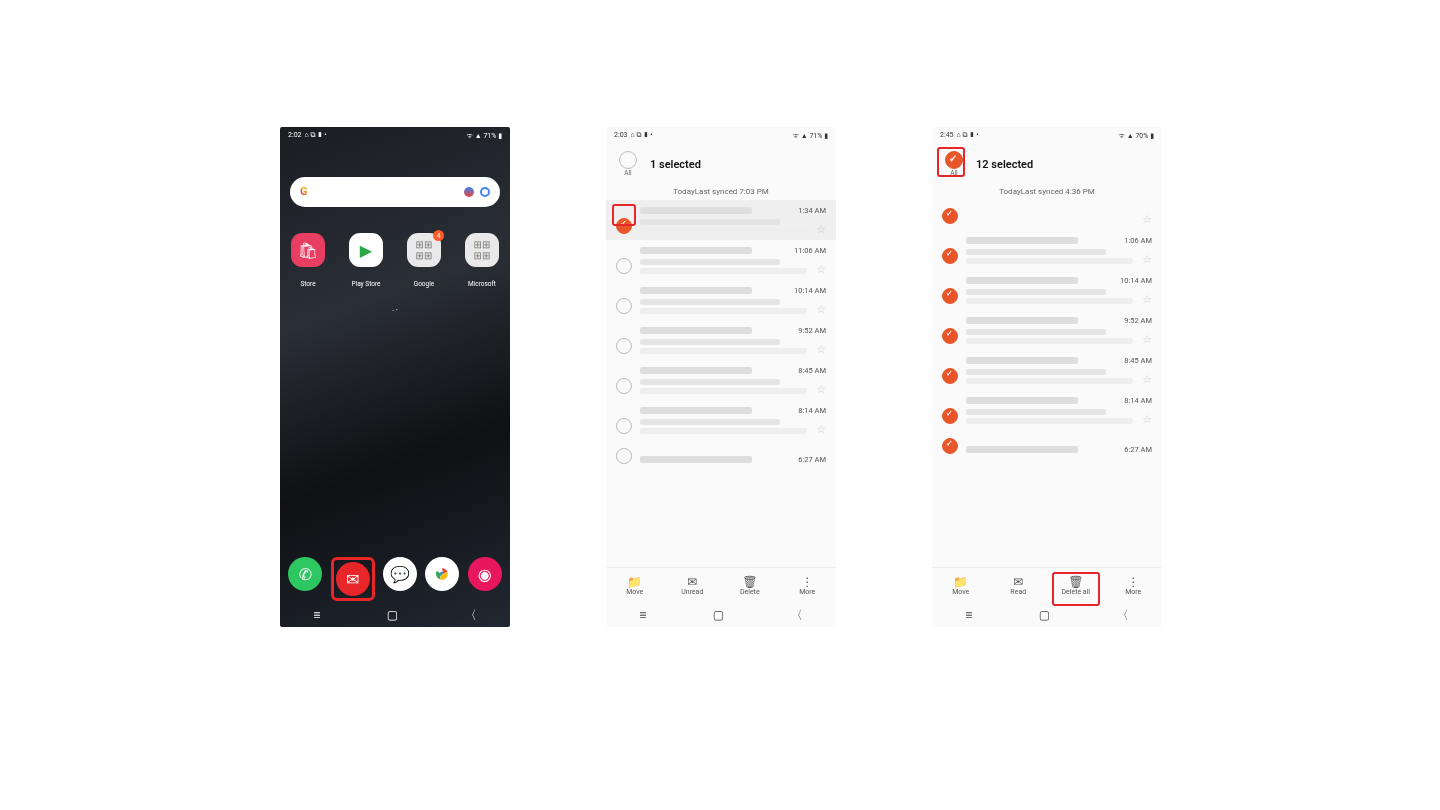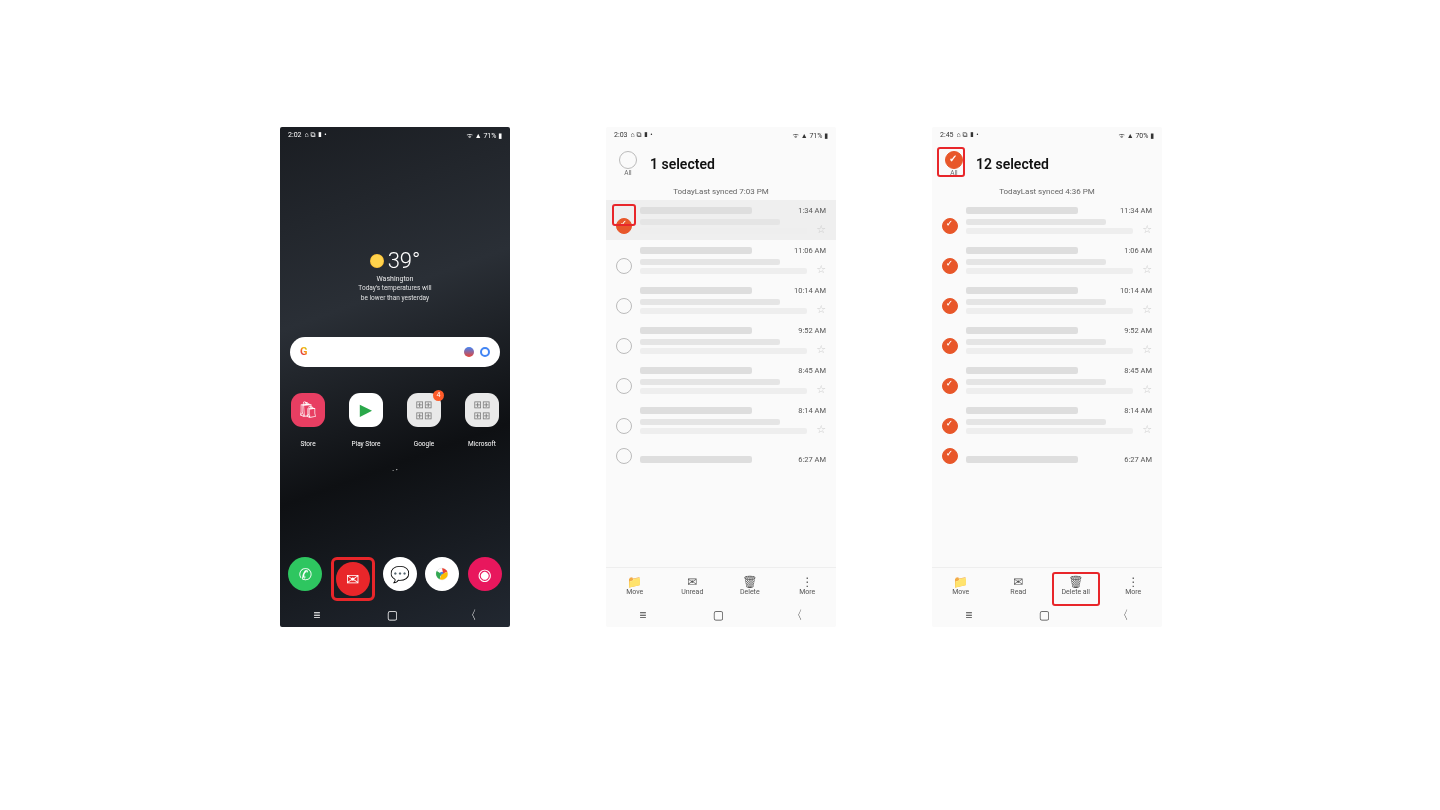--- a/index.html
+++ b/index.html
@@ -42,21 +42,21 @@
   .navbar.light-nav { color:#444; }
   .navg { font-size:12px; }
 
   
   .selhdr { display:flex; align-items:center; gap:10px; padding:8px 10px 2px; }
   .selcirc { width:18px; height:18px; border-radius:50%; border:1.5px solid #bbb; position:relative;}
   .selcirc.filled { background:#e8572a; border-color:#e8572a;}
   .selcirc.filled::after { content:"✓"; color:#fff; font-size:10px; position:absolute; left:3px; top:1px; font-weight:bold;}
   .selall .selcirc { margin:0 auto; }
   .selall { width:24px; text-align:center; font-size:6.5px; color:#666;}
-  .seltxt { font-weight:600; font-size:14px; color:#111;}
+  .seltxt { font-weight:600; font-size:11px; color:#111;}
   .secline { display:flex; justify-content:center; padding:4px 12px; font-size:8px; color:#666; margin-top:4px;}
   .mail { display:flex; align-items:flex-end; padding:6px 10px; gap:8px; position:relative;}
   .mail.sel { background:#efefef;}
   .mcirc { width:16px; height:16px; border-radius:50%; border:1.5px solid #bbb; flex-shrink:0; margin-top:2px;}
   .mcirc.on { background:#e8572a; border-color:#e8572a; position:relative;}
   .mcirc.on::after { content:"✓"; color:#fff; font-size:8px; position:absolute; left:3px; top:0px; font-weight:bold;}
   .mbody { flex:1; }
   .mrow1 { display:flex; justify-content:space-between; align-items:center;}
   .msender { height:7px; background:#dedede; border-radius:2px; width:60%;}
   .mtime { font-size:7.5px; color:#555;}
@@ -78,26 +78,20 @@
   <div class="phone dark">
     <div class="statusbar dark-sb">
       <div class="si">
           <span>2:02</span>
           <span>⌂ ⧉ ▮ •</span>
         </div>
       <div class="si">
           <span>ᯤ ▲ 71% ▮</span>
         </div>
     </div>
-    <div class="weather">
-      <span class="sun"></span><span class="temp">39°</span>
-      <div class="wcity">Washington</div>
-      <div class="wtext">Today's temperatures will</div>
-      <div class="wtext">be lower than yesterday</div>
-    </div>
     <div class="search">
       <span class="gicon"></span>
       <span class="micset">
         <span class="mic"></span>
         <span class="lens"></span>
       </span>
     </div>
     <div class="approw">
       <div class="app">
           <div class="aicon" style="background:#e83e62">🛍</div>
@@ -289,28 +283,20 @@
       <div class="redbox-s" style="left:5px; top:4px; width:28px; height:30px;"></div>
       <div class="seltxt">12 selected</div>
     </div>
     <div class="secline">
         <span>Today</span>
         <span>Last synced  4:36 PM</span>
       </div>
 
     <div class="mail">
         <div class="mcirc on"></div>
-        <div class="mbody">
-          <div class="mrow1">
-            <div class="msender"></div>
-            <div class="mtime">11:34 AM</div>
-          </div>
-          <div class="msubj"></div>
-          <div class="mprev"></div>
-        </div>
         <span class="star">☆</span>
       </div>
     <div class="mail">
         <div class="mcirc on"></div>
         <div class="mbody">
           <div class="mrow1">
             <div class="msender"></div>
             <div class="mtime">1:06 AM</div>
           </div>
           <div class="msubj"></div>

